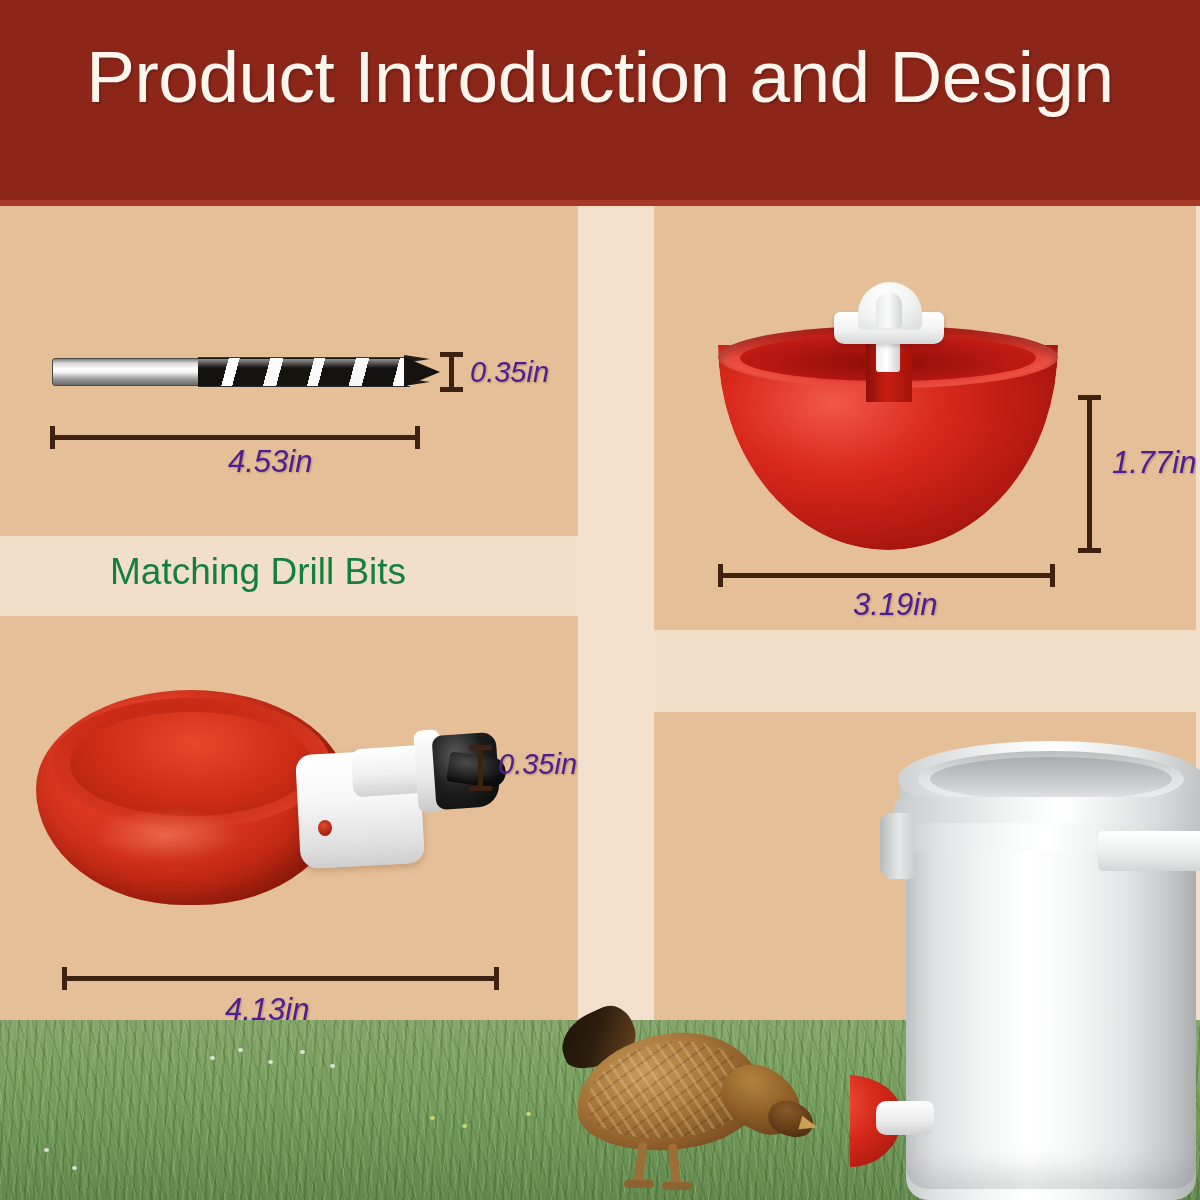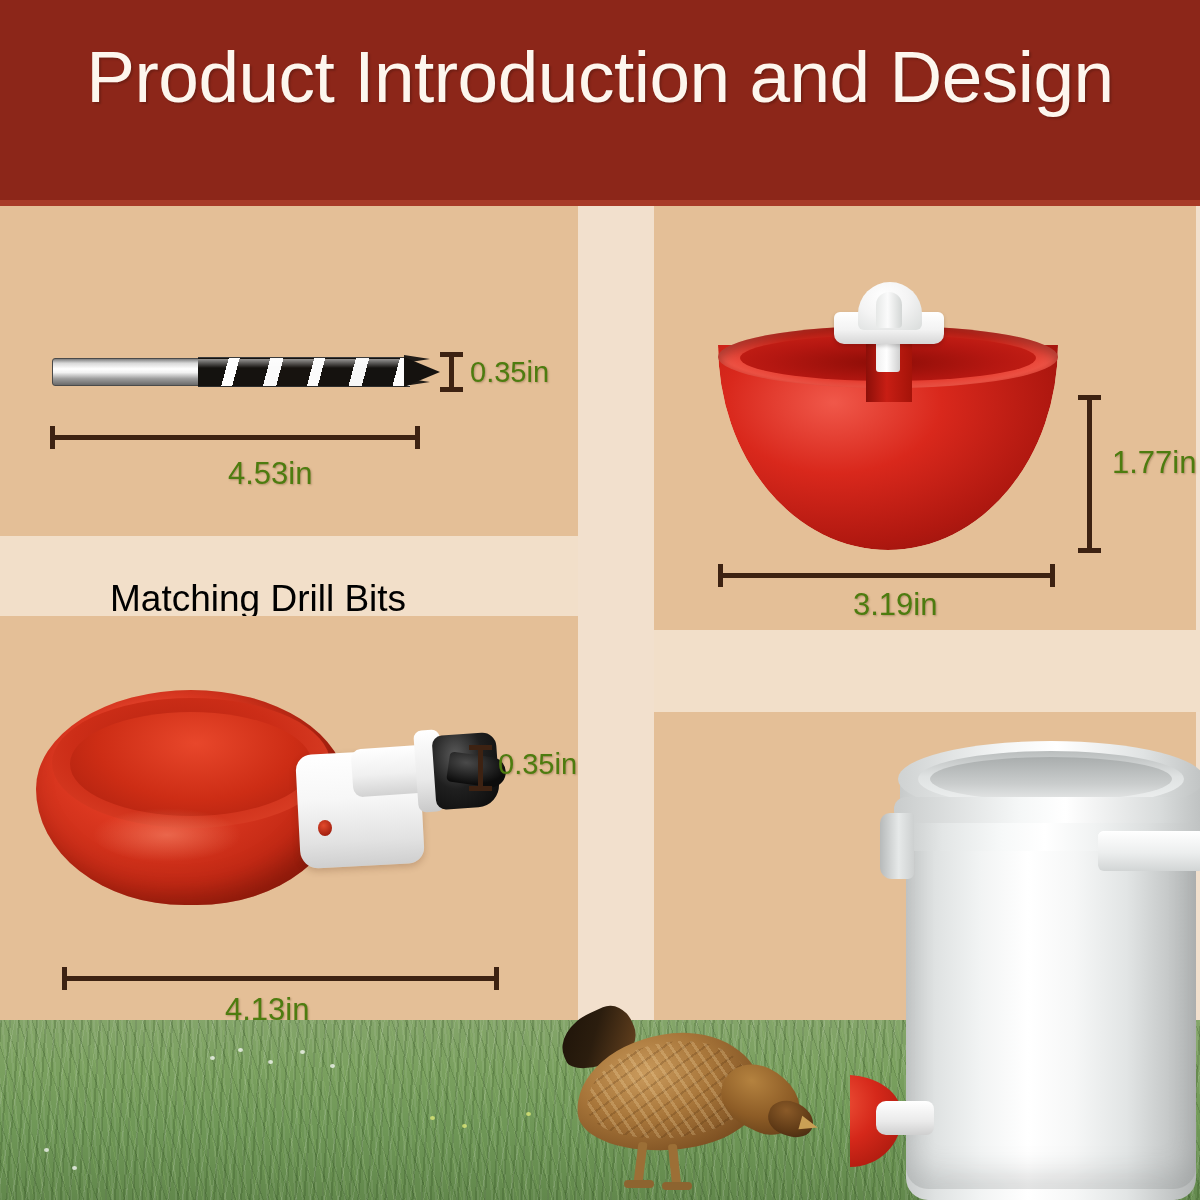--- a/index.html
+++ b/index.html
@@ -30,25 +30,24 @@
     letter-spacing:-0.5px;
     text-shadow:2px 2px 2px rgba(0,0,0,.18);
     white-space:nowrap;
   }
 
   
   .panel { position:absolute; background:#e4bf97; }
   .strip { position:absolute; background:#f2dfc9; }
   .caption {
     position:absolute;
-    color:#000000;
+    color:#15803d;
     font-size:37px;
     white-space:nowrap;
     line-height:1;
-    margin-top:27px;
   }
 
   
   #panel-drill     { left:0px;   top:206px; width:578px;  height:330px; }
   #strip-drill     { left:0px;   top:536px; width:578px;  height:80px;  }
   #caption-drill   { left:110px; top:553px; }
 
   #panel-spring    { left:654px; top:206px; width:542px;  height:424px; }
   #strip-spring    { left:654px; top:630px; width:546px;  height:82px;  }
   #caption-spring  { left:676px; top:648px; }
@@ -66,25 +65,26 @@
 
   .dim-v { position:absolute; width:5px; background:#3d2212; }
   .dim-v::before, .dim-v::after{
     content:""; position:absolute; left:-9px; width:23px; height:5px; background:#3d2212;
   }
   .dim-v::before { top:0; }
   .dim-v::after  { bottom:0; }
 
   .dim-label {
     position:absolute;
-    color:#4d7c0f;
+    color:#4c1d95;
     font-size:31px;
     white-space:nowrap;
     text-shadow:1px 1px 2px rgba(90,60,30,.35);
     line-height:1;
+    font-style:italic;
   }
   .dim-label.small { font-size:29px; }
 
   
   .drill { position:absolute; left:52px; top:352px; width:388px; height:40px; }
   .drill .shank {
     position:absolute; left:0; top:6px; width:152px; height:28px;
     border-radius:3px 0 0 3px;
     background:linear-gradient(to bottom,#7e7e7e 0%,#d8d8d8 16%,#ffffff 38%,#f2f2f2 52%,#9c9c9c 76%,#6a6a6a 100%);
     border:1px solid #4a4a4a;
@@ -388,21 +388,21 @@
     <div class="flute-shine"></div>
     <div class="tip-spur"></div>
     <div class="tip-spur b"></div>
     <div class="tip"></div>
   </div>
 
   <div class="dim-v" style="left:449px; top:352px; height:40px;"></div>
   <div class="dim-label small" style="left:470px; top:358px;">0.35in</div>
 
   <div class="dim-h" style="left:50px; top:435px; width:370px;"></div>
-  <div class="dim-label" style="left:228px; top:458px;">4.53in</div>
+  <div class="dim-label" style="left:228px; top:446px;">4.53in</div>
 
   <div class="strip" id="strip-drill"></div>
   <div class="caption" id="caption-drill">Matching Drill Bits</div>
 
   <div class="panel" id="panel-spring"></div>
 
   <div class="bowl-wrap">
     <div class="bowl-body"></div>
     <div class="bowl-rim"></div>
     <div class="bowl-inner"></div>

